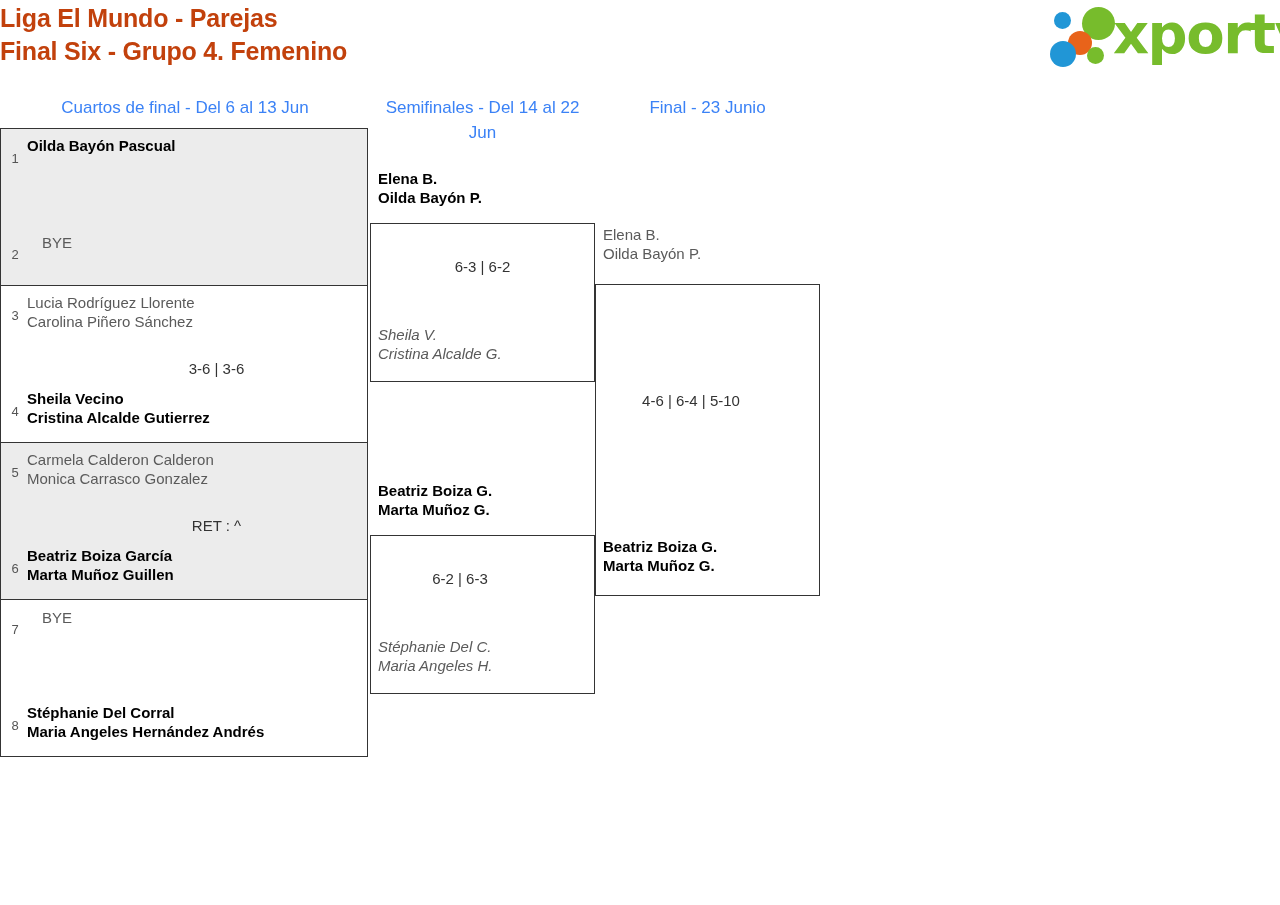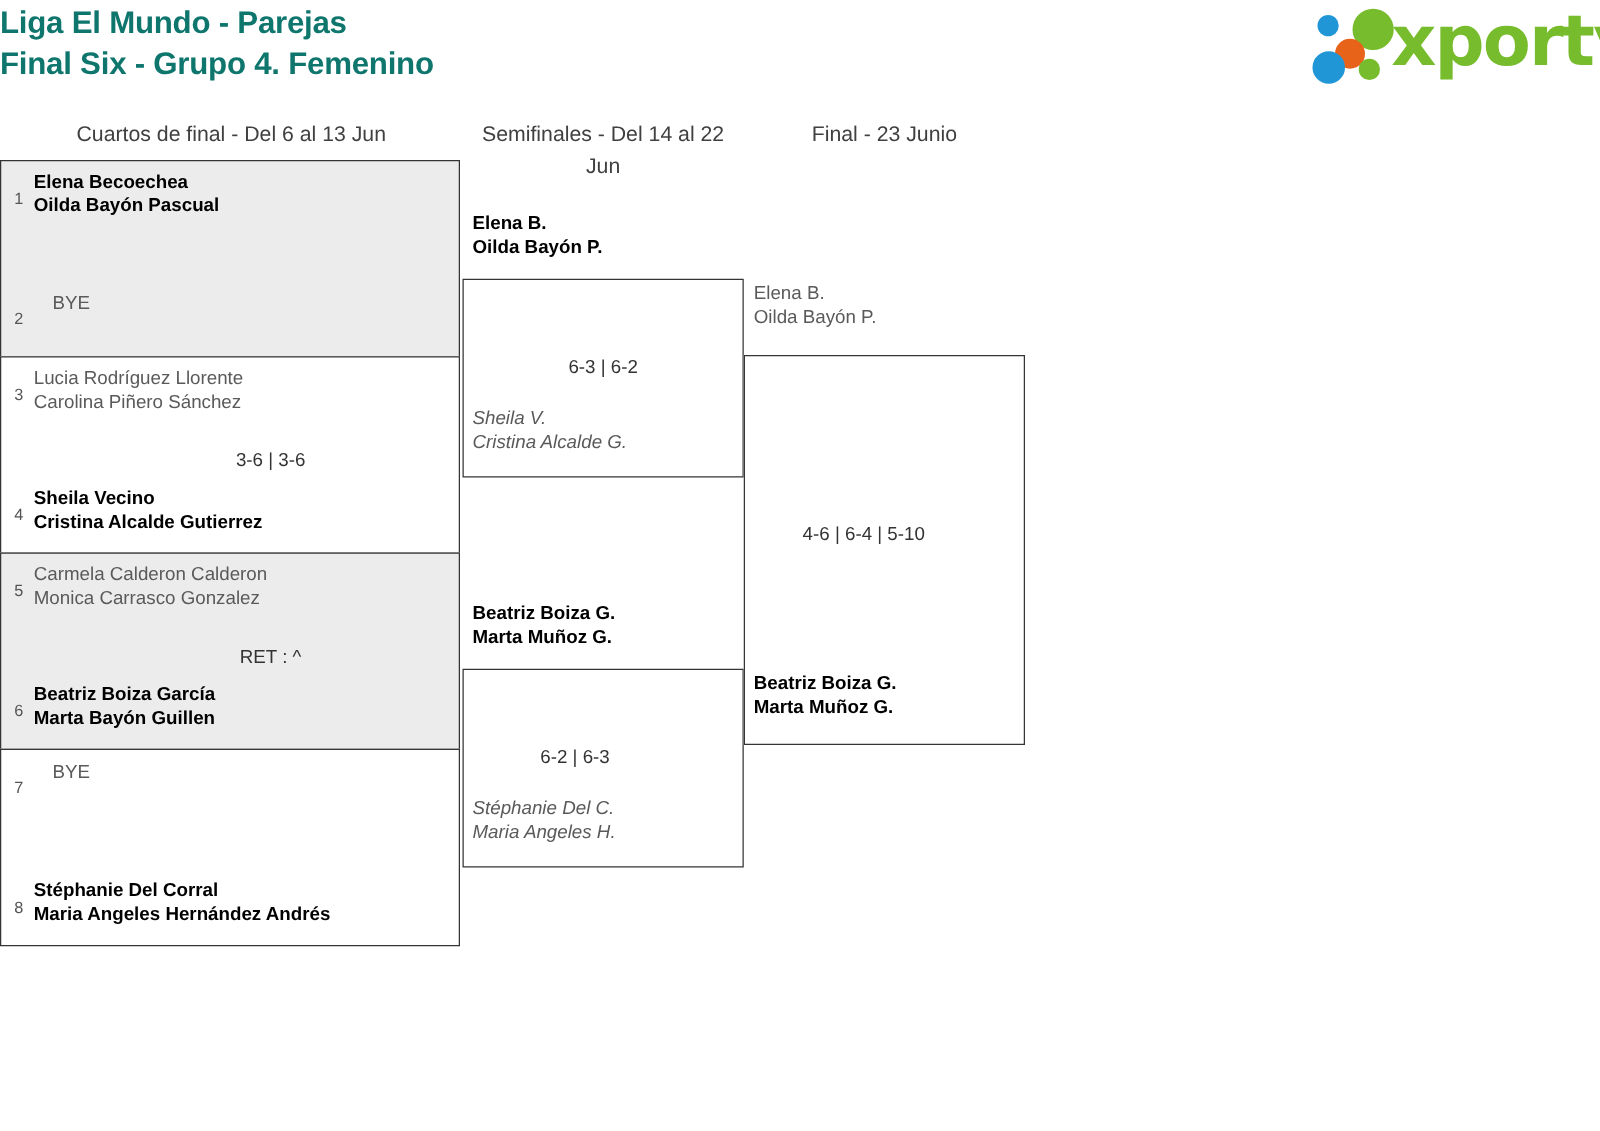--- a/index.html
+++ b/index.html
@@ -22,21 +22,21 @@
     left: 0; top: 0;
     width: 1280px;
     height: 80px;
   }
   #tournament-title {
     position: absolute;
     left: 0; top: 2px;
     font-size: 25px;
     font-weight: 700;
     line-height: 33px;
-    color: #0f766e;
+    color: #c2410c;
     white-space: pre-line;
     letter-spacing: -0.2px;
   }
   #logo {
     position: absolute;
     left: 1050px; top: 5px;
     width: 226px;
     height: 62px;
   }
   #logo-dots { position: absolute; left: 0; top: 0; width: 72px; height: 62px; }
@@ -56,21 +56,21 @@
     line-height: 62px;
     font-family: "DejaVu Sans", sans-serif;
   }
 
   
   .round-header {
     position: absolute;
     text-align: center;
     font-size: 17px;
     font-weight: 400;
-    color: #404040;
+    color: #3b82f6;
     line-height: 25px;
   }
   #round-header-0 { left: 0px;   top: 95px; width: 370px; }
   #round-header-1 { left: 370px; top: 95px; width: 225px; }
   #round-header-2 { left: 595px; top: 95px; width: 225px; }
 
   
   #bracket {
     position: absolute;
     left: 0; top: 128px;
@@ -154,21 +154,20 @@
     line-height: 18.5px;
     color: #5a5a5a;
   }
   .rnd-loser .line { display: block; white-space: nowrap; font-style: italic; }
   .rnd-score {
     position: absolute;
     text-align: center;
     font-size: 15px;
     color: #333;
     line-height: 18px;
-    margin-top: 27px;
   }
 </style>
 </head>
 <body>
 
 <div id="header">
   <div id="tournament-title">Liga El Mundo - Parejas
 Final Six - Grupo 4. Femenino</div>
 
   <div id="logo">
@@ -186,21 +185,20 @@
 <div class="round-header" id="round-header-0">Cuartos de final - Del 6 al 13 Jun</div>
 <div class="round-header" id="round-header-1">Semifinales - Del 14 al 22 Jun</div>
 <div class="round-header" id="round-header-2">Final - 23 Junio</div>
 
 <div id="bracket">
 
   <div class="qf-match shaded" style="top:0px;   height:158px;">
     <div class="qf-team top">
       <span class="seed">1</span>
       <span class="names winner">
-        <span class="line">Elena Becoechea</span>
         <span class="line">Oilda Bayón Pascual</span>
       </span>
     </div>
     <div class="qf-score"></div>
     <div class="qf-team bottom">
       <span class="seed">2</span>
       <span class="names bye">
         <span class="line">BYE</span>
         <span class="line"></span>
       </span>
@@ -231,21 +229,21 @@
       <span class="names">
         <span class="line">Carmela Calderon Calderon</span>
         <span class="line">Monica Carrasco Gonzalez</span>
       </span>
     </div>
     <div class="qf-score">RET : ^</div>
     <div class="qf-team bottom">
       <span class="seed">6</span>
       <span class="names winner">
         <span class="line">Beatriz Boiza García</span>
-        <span class="line">Marta Bayón Guillen</span>
+        <span class="line">Marta Muñoz Guillen</span>
       </span>
     </div>
   </div>
 
   <div class="qf-match plain" style="top:471px; height:158px;">
     <div class="qf-team top">
       <span class="seed">7</span>
       <span class="names bye">
         <span class="line">BYE</span>
         <span class="line"></span>

